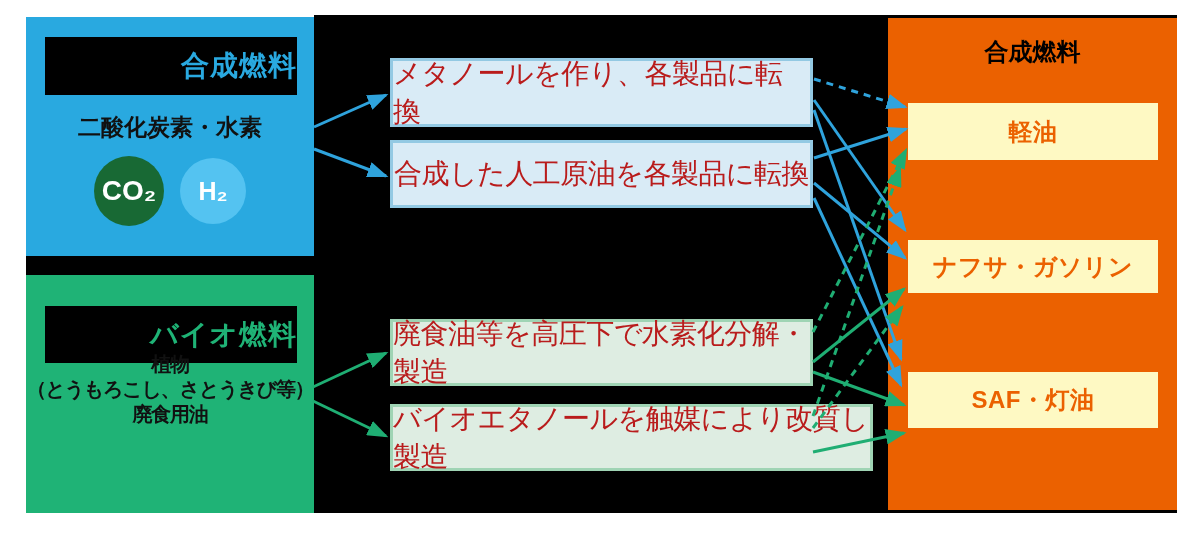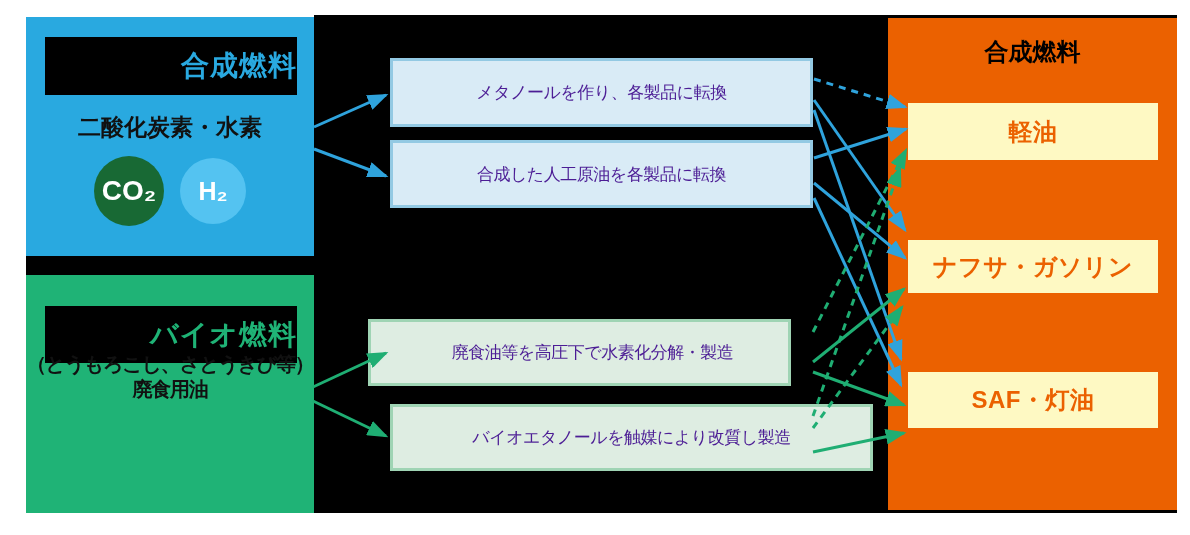--- a/index.html
+++ b/index.html
@@ -24,27 +24,27 @@
   .feed-syn{left:26px;top:112px;width:288px;text-align:center;color:#111;
     font-size:23px;font-weight:bold;}
   .feed-bio{left:26px;top:352px;width:288px;text-align:center;color:#111;
     font-size:20px;font-weight:bold;line-height:25px;letter-spacing:-1.2px;}
   
   .badge{border-radius:50%;display:flex;align-items:center;justify-content:center;
     color:#fff;font-weight:bold;}
   .badge-co2{left:94px;top:156px;width:70px;height:70px;background:#186934;font-size:28px;}
   .badge-h2{left:180px;top:158px;width:66px;height:66px;background:#54C3F1;font-size:25px;}
   
-  .pbox{display:flex;align-items:center;justify-content:center;text-align:center;
-    font-size:17px;color:#4c1d95;box-sizing:border-box;letter-spacing:-0.5px;}
+  .pbox{display:flex;align-items:center;justify-content:center;text-align:left;
+    font-size:28px;color:#b91c1c;box-sizing:border-box;letter-spacing:-0.5px;}
   .pbox.blue{background:#D9EBF6;border:3px solid #93C9E3;}
   .pbox.green{background:#DEEDE2;border:3px solid #9FD4B4;}
   .pbox1{left:390px;top:58px;width:423px;height:69px;}
   .pbox2{left:390px;top:140px;width:423px;height:68px;}
-  .pbox3{left:368px;top:319px;width:423px;height:67px;padding-left:26px;}
+  .pbox3{left:390px;top:319px;width:423px;height:67px;}
   .pbox4{left:390px;top:404px;width:483px;height:67px;}
   
   .products-title{left:888px;top:36px;width:289px;text-align:center;color:#000;
     font-size:24px;font-weight:bold;}
   .product{left:908px;width:250px;background:#fef9c3;display:flex;align-items:center;
     justify-content:center;color:#EB6100;font-size:24px;font-weight:bold;letter-spacing:0.5px;}
   .prod1{top:103px;height:57px;}
   .prod2{top:240px;height:53px;}
   .prod3{top:372px;height:56px;}
   
@@ -69,20 +69,21 @@
   </div>
   <div class="abs badge badge-h2">
     <span>H₂</span>
   </div>
 
   <div class="abs panel-green"></div>
   <div class="abs title-plate plate-bio">
     <span>バイオ燃料</span>
   </div>
   <div class="abs feed-bio">
+    <div>植物</div>
     <div>（とうもろこし、さとうきび等）</div>
     <div>廃食用油</div>
   </div>
 
   <div class="abs pbox blue pbox1">
     <span>メタノールを作り、各製品に転換</span>
   </div>
   <div class="abs pbox blue pbox2">
     <span>合成した人工原油を各製品に転換</span>
   </div>

